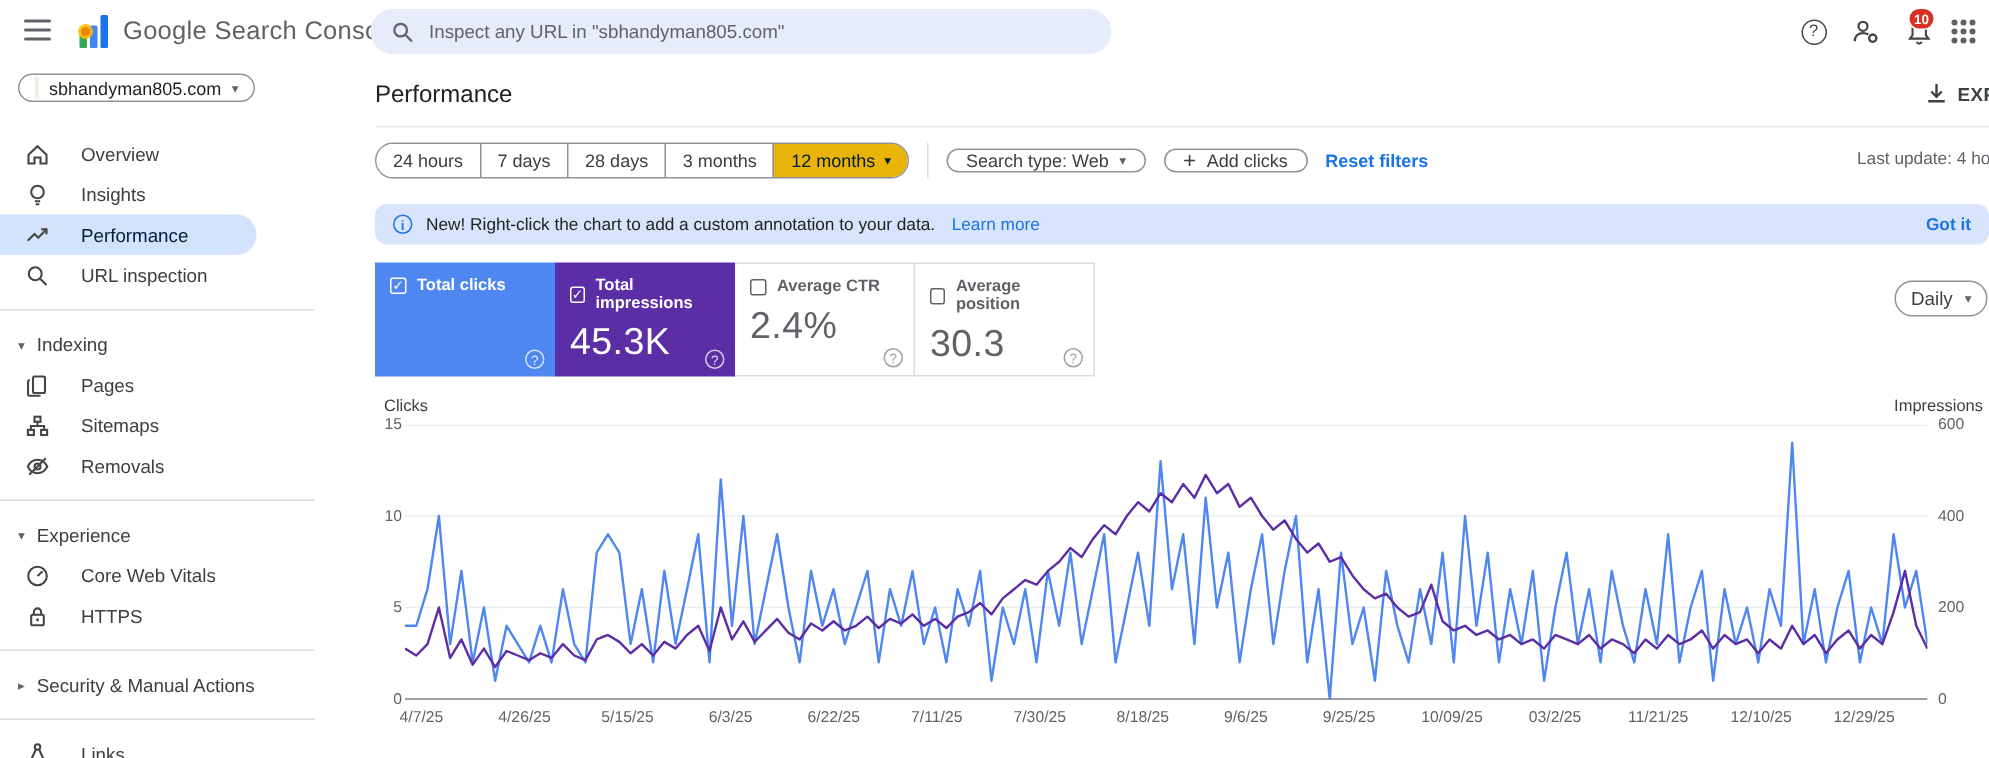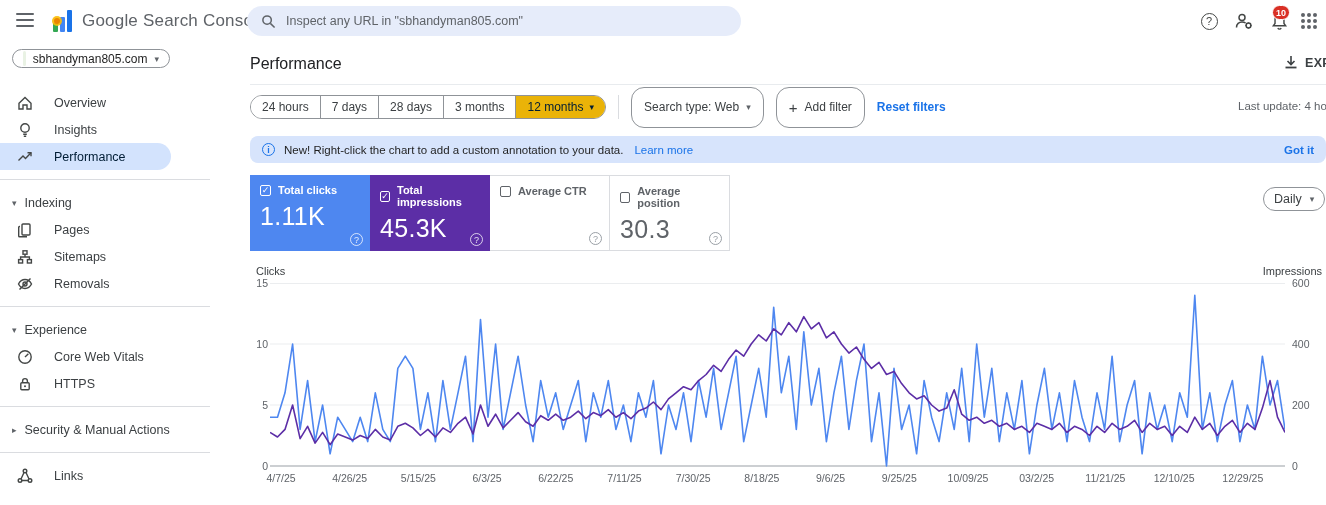--- a/index.html
+++ b/index.html
@@ -50,21 +50,21 @@
     color:#3c4043; font-size:12.5px; font-weight:bold; letter-spacing:.3px; cursor:pointer; white-space:nowrap; }
   #title-div { position:absolute; left:250px; top:84px; width:1076px; height:1px; background:#e8ebee; }
   
   #filters { position:absolute; left:250px; top:95px; height:24px; display:flex; align-items:center; }
   #range-group { display:inline-flex; border:1px solid #8f9398; border-radius:13px; overflow:hidden; height:24px; }
   .range-chip { padding:0 11px; font-size:12px; color:#3c4043; display:flex; align-items:center; gap:6px;
     border-left:1px solid #8f9398; cursor:pointer; background:#fff; white-space:nowrap;justify-content:center; }
   .range-chip:first-child { border-left:none; }
   .range-chip.sel { background:#eab308; color:#001d35; }
   .v-div { width:1px; height:24px; background:#dadce0; margin:0 12px; }
-  .pill-btn { display:inline-flex; align-items:center; gap:7px; height:41px; padding:0 12px;
+  .pill-btn { display:inline-flex; align-items:center; gap:7px; height:16px; padding:0 12px;
     border:1px solid #8f9398; border-radius:13px; font-size:12px; color:#3c4043; cursor:pointer;
     background:#fff; white-space:nowrap; margin-right:12px; }
   #reset-filters { color:#1a73e8; font-size:12px; font-weight:bold; cursor:pointer; white-space:nowrap; }
   #last-update { position:absolute; left:1238px; top:100px; font-size:11.5px; color:#5f6368; white-space:nowrap; }
   
   #banner { position:absolute; left:250px; top:136px; width:1076px; height:27px; background:#d7e4fc;
     border-radius:8px; display:flex; align-items:center; padding:0 12px; gap:9px; }
   #banner .info { width:13px; height:13px; border:1.4px solid #1a73e8; border-radius:50%; color:#1a73e8;
     font-size:9px; display:flex; align-items:center; justify-content:center; font-weight:bold; flex:0 0 13px; }
   #banner .txt { font-size:11.5px; color:#1f1f1f; }
@@ -169,20 +169,27 @@
         </svg>
         <span>Insights</span>
       </div>
       <div class="nav-item sel">
         <svg width="18" height="18" viewBox="0 0 18 18">
           <path d="M2.5 12.5 L7 8 L9.5 10.5 L15 4.8" fill="none" stroke="#444746" stroke-width="1.4"></path>
           <path d="M11.5 4.8 H15 V8.2" fill="none" stroke="#444746" stroke-width="1.4"></path>
         </svg>
         <span>Performance</span>
       </div>
+      <div class="nav-item">
+        <svg width="18" height="18" viewBox="0 0 18 18">
+          <circle cx="7.5" cy="7.5" r="4.3" fill="none" stroke="#444746" stroke-width="1.4"></circle>
+          <line x1="10.8" y1="10.8" x2="15" y2="15" fill="none" stroke="#444746" stroke-width="1.4"></line>
+        </svg>
+        <span>URL inspection</span>
+      </div>
       <div class="nav-div"></div>
       <div class="nav-section">
         <span class="caret">▾</span>
         <span>Indexing</span>
       </div>
       <div class="nav-item">
         <svg width="18" height="18" viewBox="0 0 18 18">
           <rect x="6" y="3" width="8" height="11" rx="1" fill="none" stroke="#444746" stroke-width="1.4"></rect>
           <path d="M4 5.5 H3.5 a.8 .8 0 0 0 -.8 .8 V15 a.8 .8 0 0 0 .8 .8 H11" fill="none" stroke="#444746" stroke-width="1.4"></path>
         </svg>
@@ -272,55 +279,55 @@
         <span class="caret" style="color:#001d35;">▾</span>
       </div>
     </div>
   <div class="v-div"></div>
   <div class="pill-btn">
     <span>Search type: Web</span>
     <span class="caret">▾</span>
   </div>
   <div class="pill-btn">
     <span style="font-size:15px;color:#3c4043;">+</span>
-    <span>Add filter</span>
+    <span>Add clicks</span>
   </div>
   <span id="reset-filters">Reset filters</span>
 </div>
 <div id="last-update">Last update: 4 hours</div>
 
 <div id="banner">
   <span class="info">i</span>
   <span class="txt">New! Right-click the chart to add a custom annotation to your data.</span>
   <span class="lm">Learn more</span>
   <span class="gotit">Got it</span>
 </div>
 
 <div id="cards">
     <div class="card" style="background: rgb(78, 135, 240);">
       <div class="head">
         <span class="cb" style="border:1.6px solid #fff;color:#fff;">✓</span>
         <span class="lbl" style="color:#fff">Total clicks</span>
       </div>
-      <div class="val" style="color:#ffffff">1.11K</div>
       <div class="help" style="border:1.2px solid rgba(255,255,255,.75);color:rgba(255,255,255,.85);">?</div>
     </div>
     <div class="card" style="background: rgb(92, 46, 166);">
       <div class="head">
         <span class="cb" style="border:1.6px solid #fff;color:#fff;">✓</span>
         <span class="lbl" style="color:#fff">Total impressions</span>
       </div>
       <div class="val" style="color:#ffffff">45.3K</div>
       <div class="help" style="border:1.2px solid rgba(255,255,255,.75);color:rgba(255,255,255,.85);">?</div>
     </div>
     <div class="card plain" style="background: rgb(255, 255, 255);">
       <div class="head">
         <span class="cb" style="border:1.6px solid #5f6368;color:transparent;">✓</span>
         <span class="lbl" style="color:#5f6368">Average CTR</span>
       </div>
+      <div class="val" style="color:#5f6368">2.4%</div>
       <div class="help" style="border:1.2px solid #9aa0a6;color:#9aa0a6;">?</div>
     </div>
     <div class="card plain" style="background: rgb(255, 255, 255);">
       <div class="head">
         <span class="cb" style="border:1.6px solid #5f6368;color:transparent;">✓</span>
         <span class="lbl" style="color:#5f6368">Average position</span>
       </div>
       <div class="val" style="color:#5f6368">30.3</div>
       <div class="help" style="border:1.2px solid #9aa0a6;color:#9aa0a6;">?</div>
     </div>

